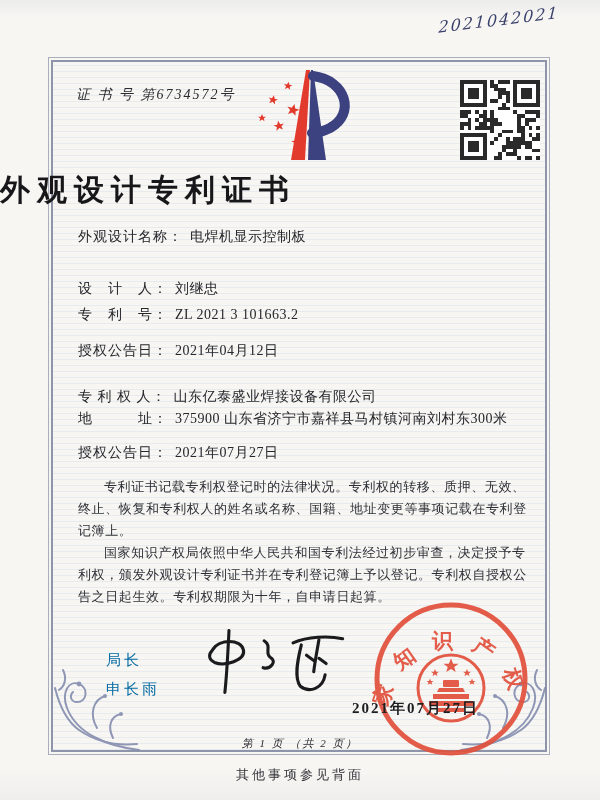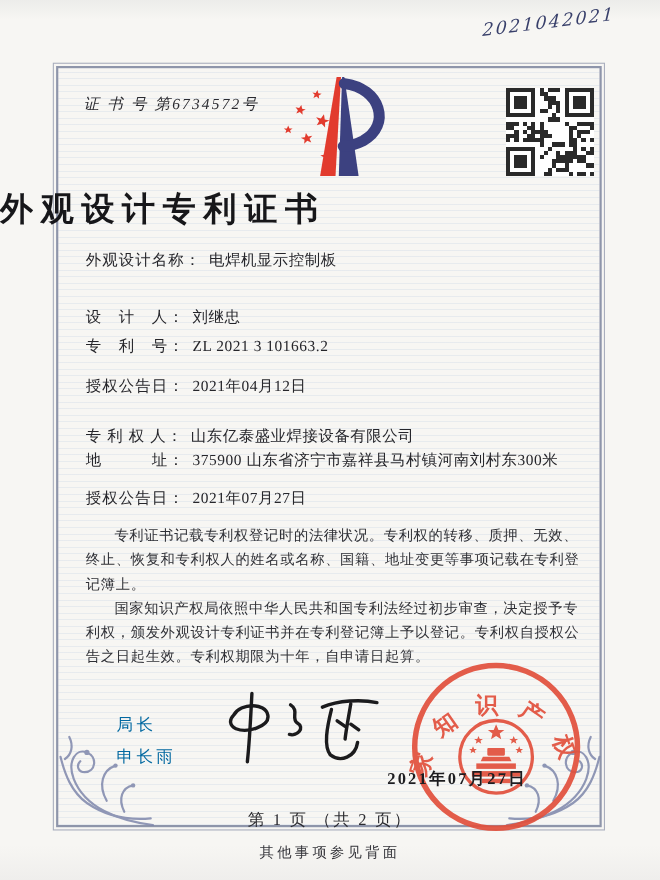--- a/index.html
+++ b/index.html
@@ -53,21 +53,21 @@
     font-size:15px; line-height:29px; letter-spacing:3px; color:#0369a1;margin-left:12px;
   }
   .signature { position:absolute; left:198px; top:624px; width:155px; height:78px; }
   .seal { position:absolute; left:372px; top:600px; width:158px; height:158px; opacity:0.92; }
   .seal-date {
     position:absolute; left:352px; top:699px; z-index:5;
     font-size:15px; font-weight:700; letter-spacing:2px; color:#1d1d20;
   }
   .page-info {
     position:absolute; left:0; right:0; top:736px; text-align:center;
-    font-size:15px; letter-spacing:2px; color:#2c2c31;
+    font-size:11px; letter-spacing:2px; color:#2c2c31;font-style:italic;
   }
   .back-note {
     position:absolute; left:0; right:0; top:766px; text-align:center;
     font-size:13px; letter-spacing:3px; color:#34343a;
   }
   .corner { position:absolute; width:94px; height:108px; top:648px; }
   .corner.bl { left:49px; }
   .corner.br { left:457px; transform:scaleX(-1); }
 </style>
 </head>

